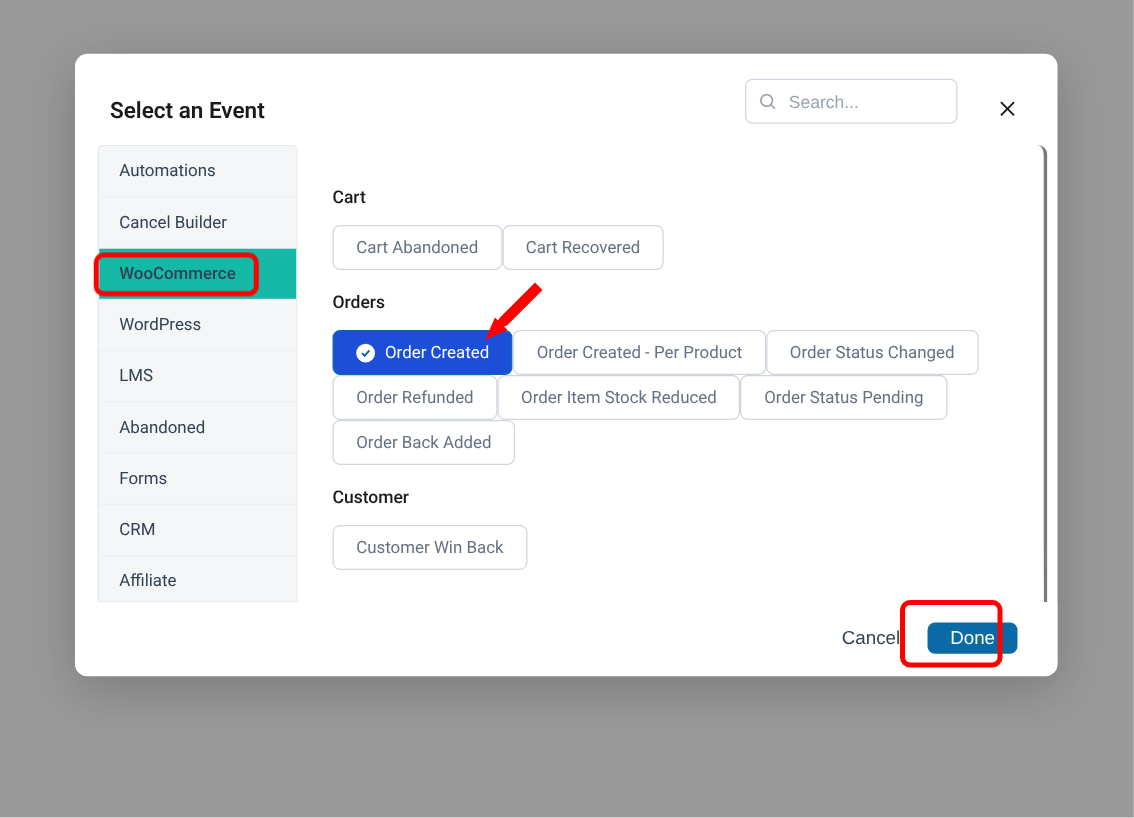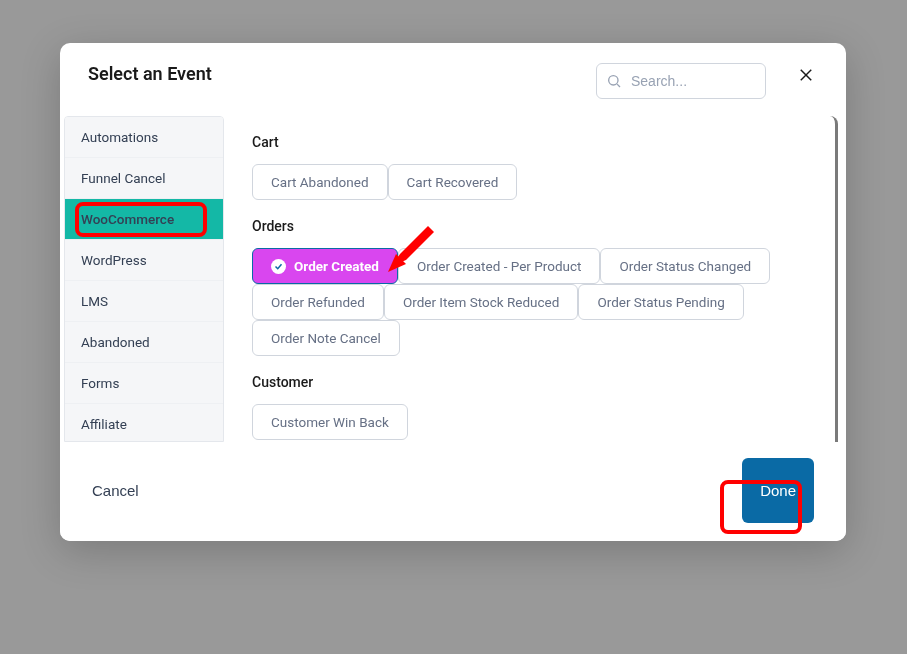--- a/index.html
+++ b/index.html
@@ -19,21 +19,21 @@
     height: 498px;
     background: #fff;
     border-radius: 10px;
     box-shadow: 0 10px 40px rgba(0,0,0,0.2);
     display: flex;
     flex-direction: column;
     overflow: hidden;
   }
   .modal-header {
     display: flex;
-    align-items: flex-start;
+    align-items: flex-end;
     padding: 20px 28px 16px 28px;
     gap: 12px;
   }
   .modal-title {
     font-size: 18px;
     font-weight: 600;
     color: #1a1a1a;
     flex: 1;
   }
   .search-wrap {
@@ -73,21 +73,21 @@
     display: flex;
     overflow: hidden;
     border-top: 1px solid transparent;
     position: relative;
   }
   .sidebar {
     width: 160px;
     background: #f5f6f8;
     border: 1px solid #e4e7ec;
     border-radius: 4px 4px 0 0;
-    margin-left: 4px;
+    margin-left: 18px;
     overflow-y: auto;
     position: relative;
     z-index: 1;
   }
   .sidebar-item {
     padding: 12px 16px;
     font-size: 13.5px;
     color: #344054;
     cursor: pointer;
     border-bottom: 1px solid #eef0f3;
@@ -105,80 +105,80 @@
     border-right: 3px solid #7a7a7a;
     border-top-right-radius: 8px;
     margin-right: 8px;
   }
   .section-title {
     font-size: 14px;
     color: #1a1a1a;
     font-weight: 500;
     margin: 12px 0 14px 0;
   }
-  .section-title:first-child { margin-top: 0; }
+  .section-title:first-child { margin-top: 16px; }
   .pill-row {
     display: flex;
     flex-wrap: wrap;
     gap: 0;
     margin-bottom: 18px;
   }
   .pill {
     display: inline-flex;
     align-items: center;
     gap: 8px;
     padding: 9px 18px;
     border: 1px solid #d0d5dd;
     border-radius: 6px;
     font-size: 13.5px;
     color: #667085;
     background: #fff;
     cursor: pointer;
   }
   .pill.selected {
-    background: #d946ef;
+    background: #1d4ed8;
     border-color: #0a6aa5;
     color: #fff;
-    font-weight: 700;
+    font-weight: 400;
   }
   .pill.selected .check-circle {
     width: 15px; height: 15px;
     border-radius: 50%;
     background: #fff;
     display: inline-flex;
     align-items: center; justify-content: center;
   }
   .pill.selected .check-circle svg {
     width: 9px; height: 9px;
     stroke: #0a6aa5;
   }
 
   .modal-footer {
     display: flex;
-    justify-content: space-between;
+    justify-content: flex-end;
     align-items: center;
     gap: 22px;
     padding: 16px 32px 18px 32px;
     background: #fff;
     position: relative;
     z-index: 2;
   }
   .btn-cancel {
     font-size: 15px;
     color: #344054;
     cursor: pointer;
     background: none;
     border: none;
   }
   .btn-done {
     background: #0a6aa5;
     color: #fff;
     font-size: 15px;
     font-weight: 500;
-    padding: 24px 18px;
+    padding: 4px 18px;
     border: none;
     border-radius: 6px;
     cursor: pointer;
   }
 
   
   .annot {
     position: absolute;
     border: 4px solid #ff0000;
     border-radius: 8px;
@@ -225,28 +225,28 @@
       <svg viewBox="0 0 24 24" fill="none" stroke="currentColor" stroke-width="2">
         <line x1="5" y1="5" x2="19" y2="19"></line>
           <line x1="19" y1="5" x2="5" y2="19"></line>
       </svg>
     </div>
   </div>
 
   <div class="modal-body">
     <div class="sidebar" id="sidebar">
         <div class="sidebar-item">Automations</div>
-        <div class="sidebar-item">Funnel Cancel</div>
+        <div class="sidebar-item">Cancel Builder</div>
         <div class="sidebar-item active">WooCommerce</div>
         <div class="sidebar-item">WordPress</div>
         <div class="sidebar-item">LMS</div>
         <div class="sidebar-item">Abandoned</div>
         <div class="sidebar-item">Forms</div>
+        <div class="sidebar-item">CRM</div>
         <div class="sidebar-item">Affiliate</div>
-        <div class="sidebar-item">CRM</div>
       </div>
     <div class="content" id="content">
         <div class="section-title">Cart</div>
         <div class="pill-row">
           <div class="pill">
             <span>Cart Abandoned</span>
           </div>
           <div class="pill">
             <span>Cart Recovered</span>
           </div>
@@ -270,21 +270,21 @@
           <div class="pill">
             <span>Order Refunded</span>
           </div>
           <div class="pill">
             <span>Order Item Stock Reduced</span>
           </div>
           <div class="pill">
             <span>Order Status Pending</span>
           </div>
           <div class="pill">
-            <span>Order Note Cancel</span>
+            <span>Order Back Added</span>
           </div>
         </div>
         <div class="section-title">Customer</div>
         <div class="pill-row">
           <div class="pill">
             <span>Customer Win Back</span>
           </div>
         </div>
       </div>
   </div>

